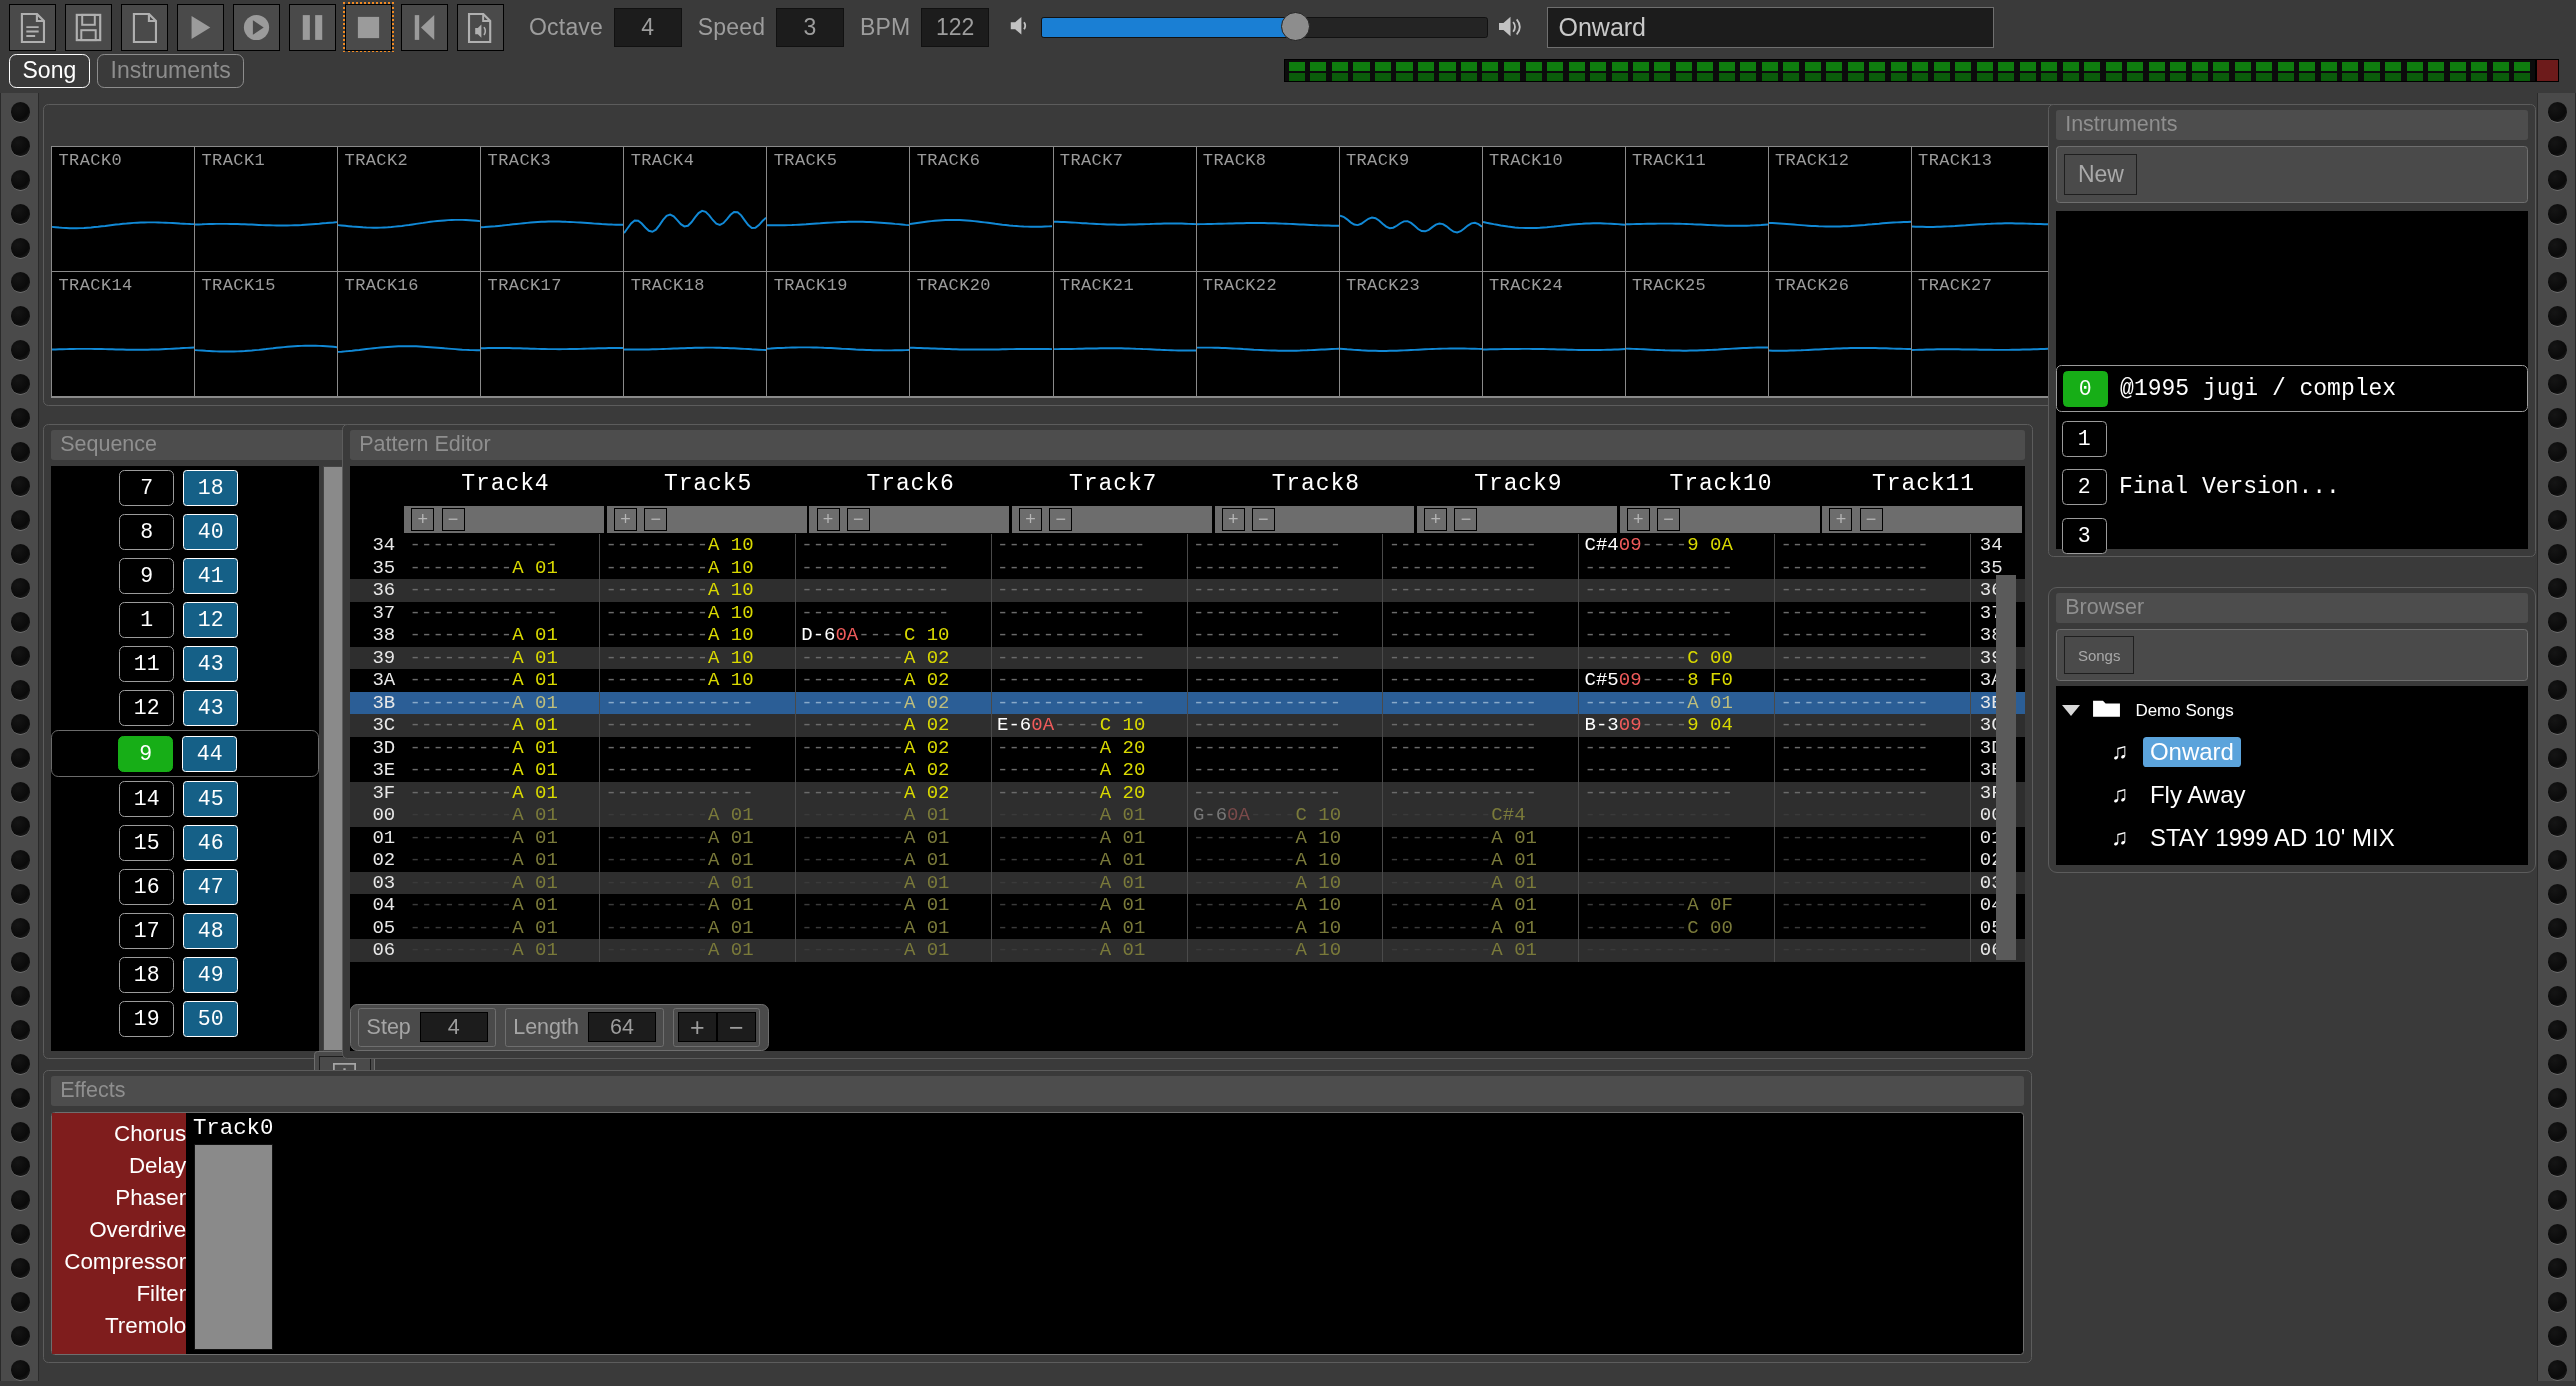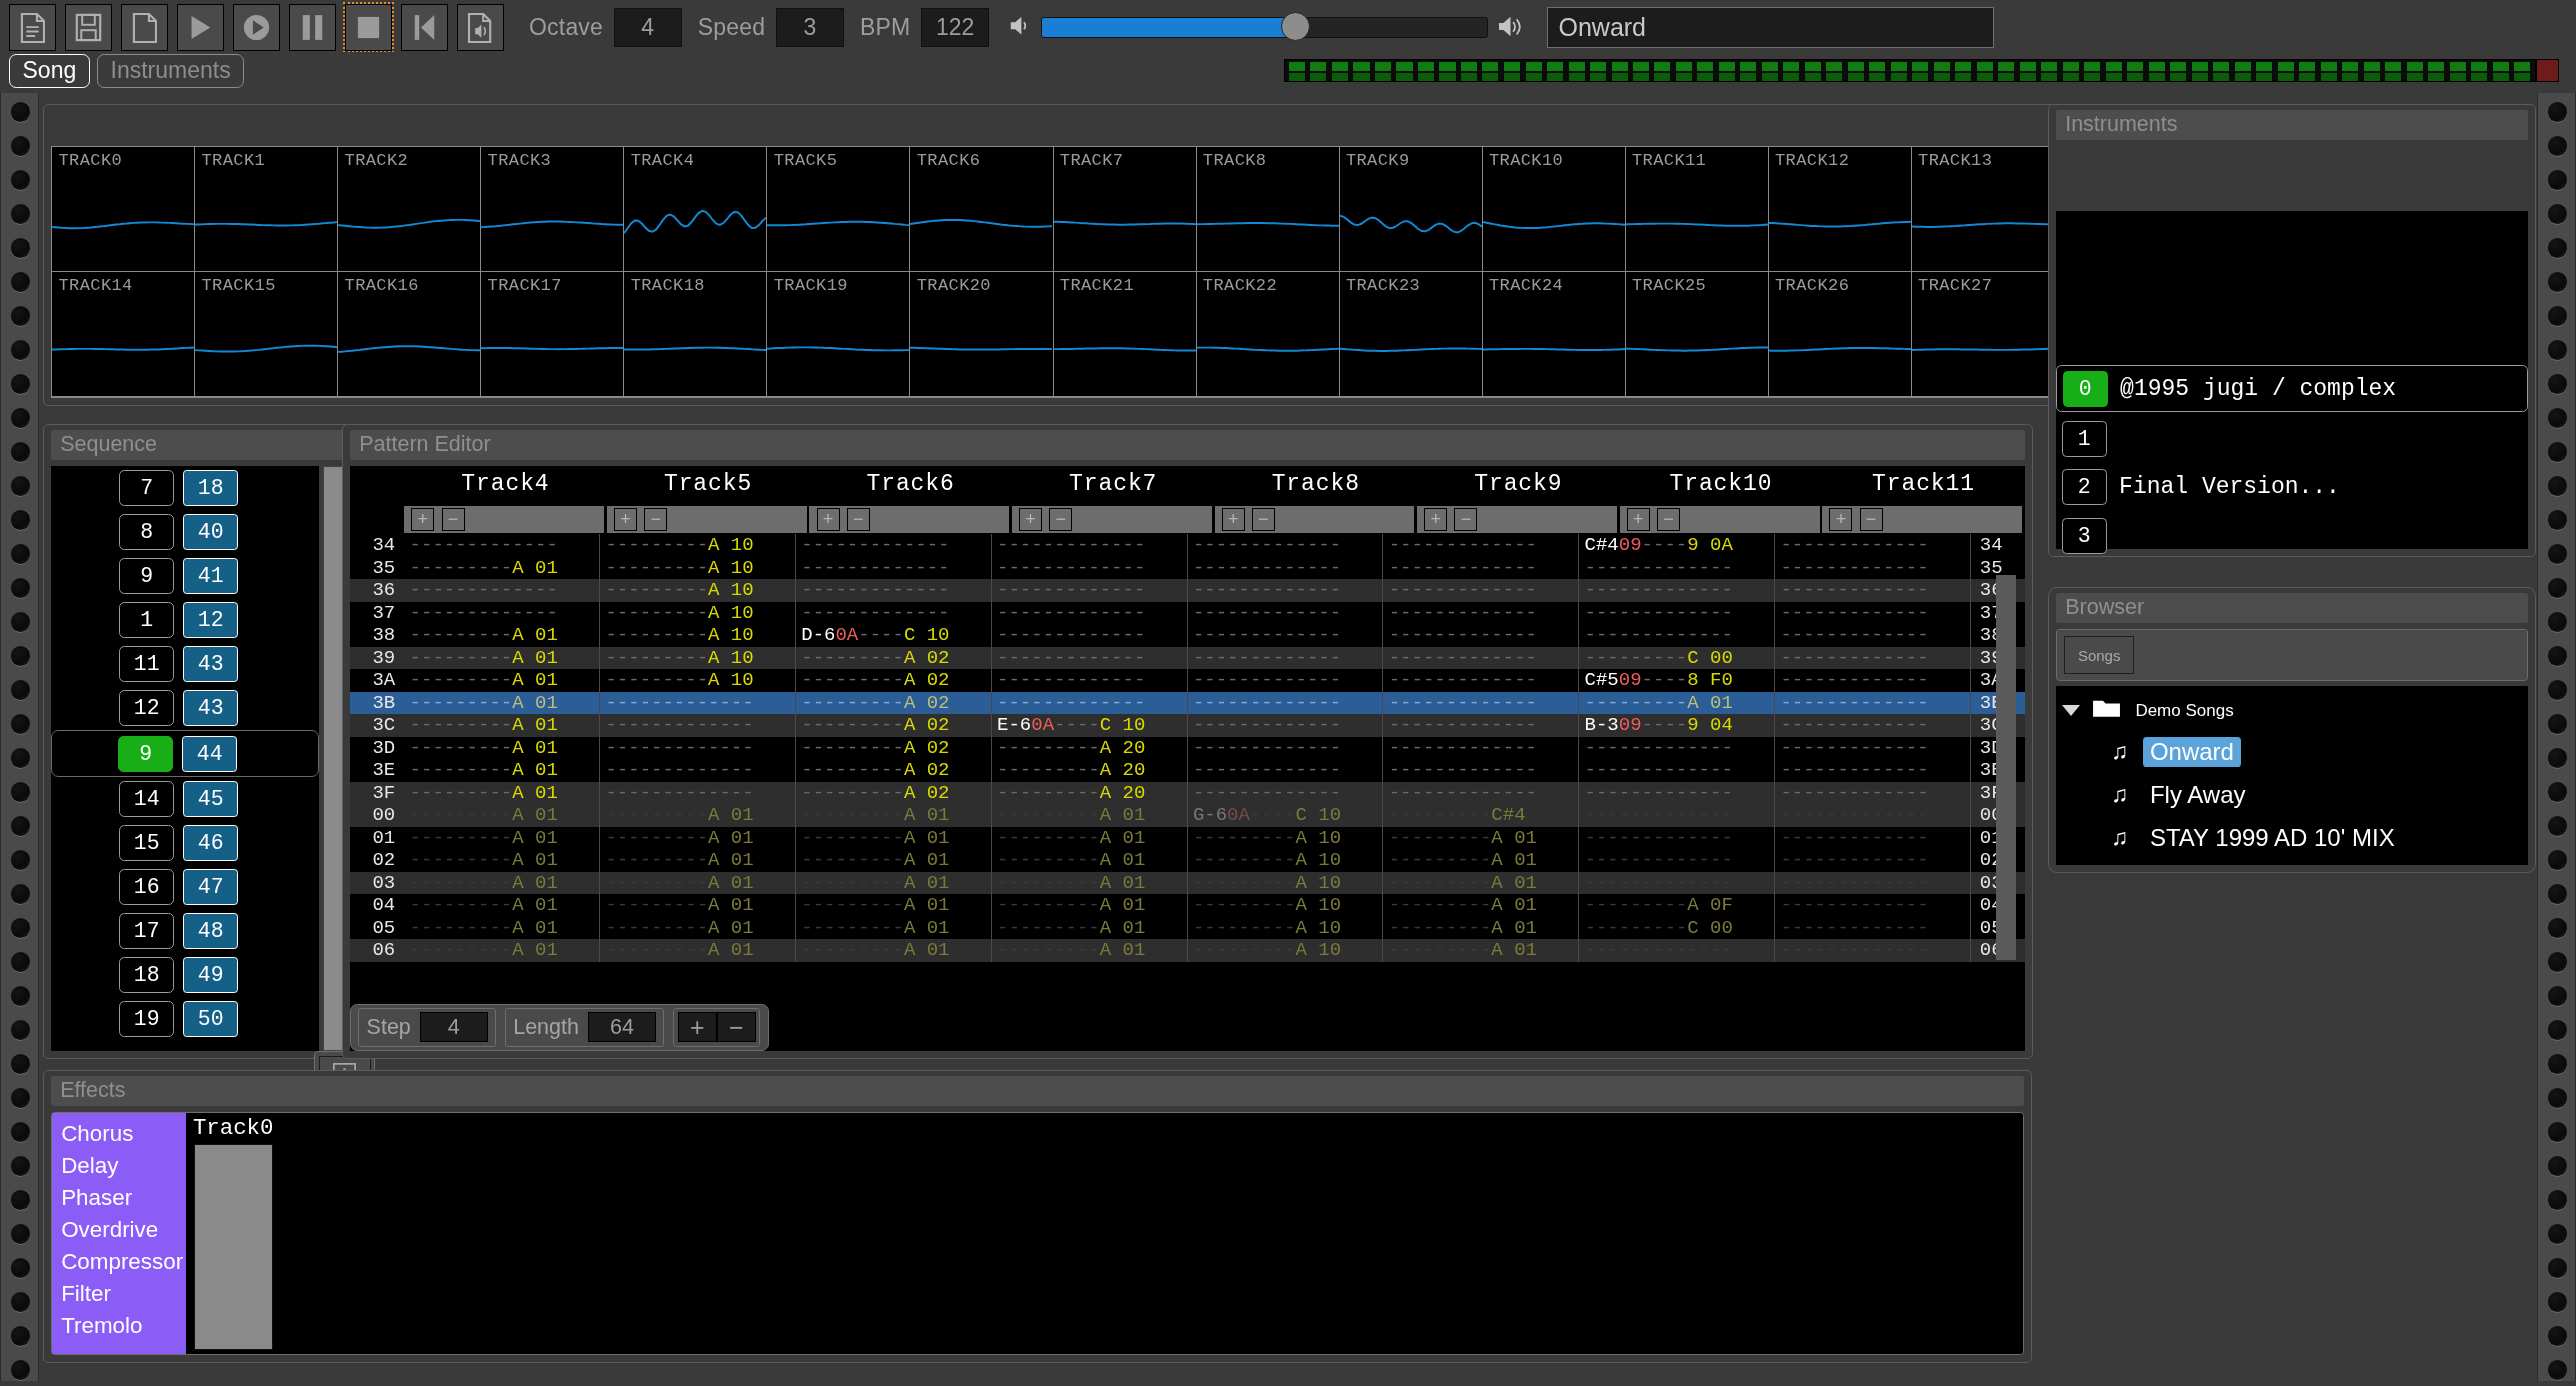--- a/index.html
+++ b/index.html
@@ -117,21 +117,21 @@
   .fgrp{display:flex;align-items:center;gap:9px;border:0.9px solid #6e6e6e;border-radius:2.7px;padding:3.6px 7.2px;}
   .flab{color:#a5a5a5;font-size:21.5px;}
   .fval{width:68px;height:30px;background:#1c1c1c;border:0.9px solid #000;color:#9d9d9d;font-size:21.5px;
         display:flex;align-items:center;justify-content:center;}
   #pat-scroll{position:absolute;right:9px;top:109px;width:19.7px;height:385px;background:#5a5a5a;}
 
   
   #effects{left:43px;top:1070px;width:1989px;height:293px;}
   #fx-body{position:absolute;left:7.2px;top:41px;right:7.2px;bottom:7.2px;background:#000;
            border:1.8px solid #6e6e6e;border-radius:3.6px;display:flex;}
-  #fx-list{width:134px;background:#8b5cf6;padding:5.4px 0 0 9px;}
+  #fx-list{width:134px;background:#7f1d1d;padding:5.4px 0 0 9px;text-align:right;}
   .fxitem{color:#fff;font-size:22.4px;line-height:32px;white-space:nowrap;}
   #fx-chain{width:94px;padding-top:1.8px;}
   #fx-chain .ctitle{color:#fff;font-size:22.4px;font-family:"Liberation Mono",monospace;text-align:center;}
   #fx-slot{margin:3.6px auto 0 auto;width:79px;height:206px;background:#8a8a8a;border:1.8px solid #111;}
 
   
   #instruments{left:2048px;top:104px;width:488px;height:453px;}
   #ins-new-wrap{position:absolute;left:7.2px;top:41px;right:7.2px;height:57px;background:#4a4a4a;
                 border:0.9px solid #6e6e6e;border-radius:3.6px;display:flex;align-items:center;padding:0 7.2px;}
   #ins-new{height:41px;padding:0 12.5px;background:#4a4a4a;border:1.8px solid #1f1f1f;color:#a9a9a9;
@@ -2154,20 +2154,23 @@
         </div>
       <div id="fx-chain">
         <div class="ctitle">Track0</div>
         <div id="fx-slot"></div>
       </div>
     </div>
   </div>
 
   <div class="panel" id="instruments">
     <div class="panel-title">Instruments</div>
+    <div id="ins-new-wrap">
+      <div id="ins-new">New</div>
+    </div>
     <div id="ins-body">
         <div class="insrow sel">
           <div class="insidx green">0</div>
           <div class="insname">@1995 jugi / complex</div>
         </div>
         <div class="insrow">
           <div class="insidx">1</div>
           <div class="insname"></div>
         </div>
         <div class="insrow">

